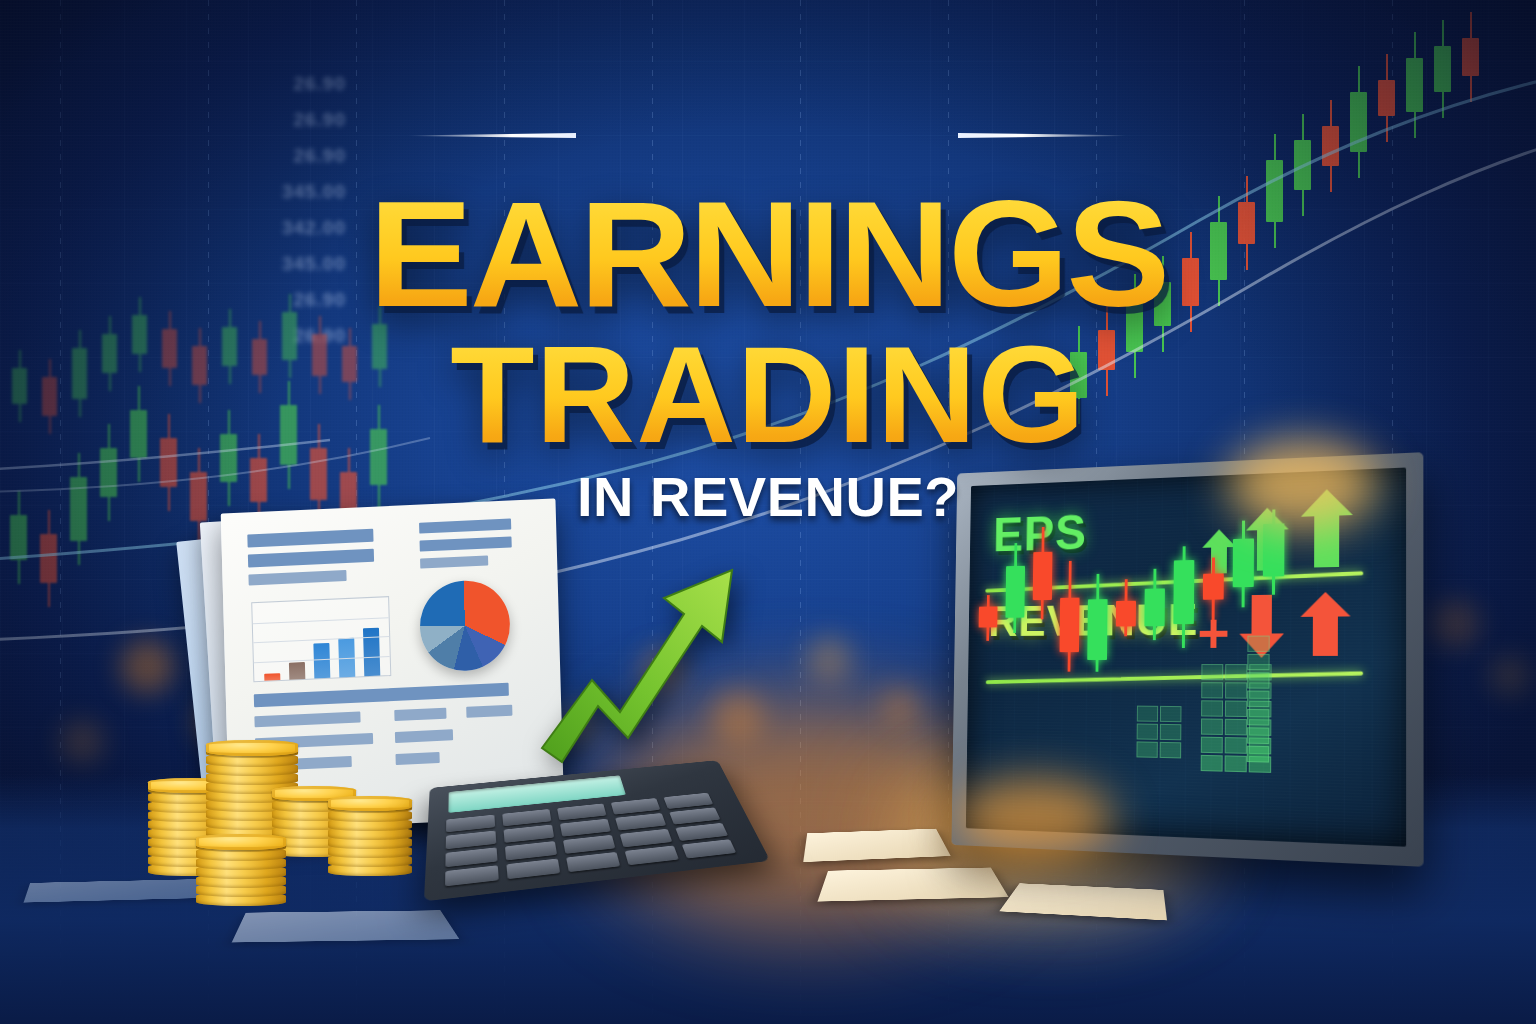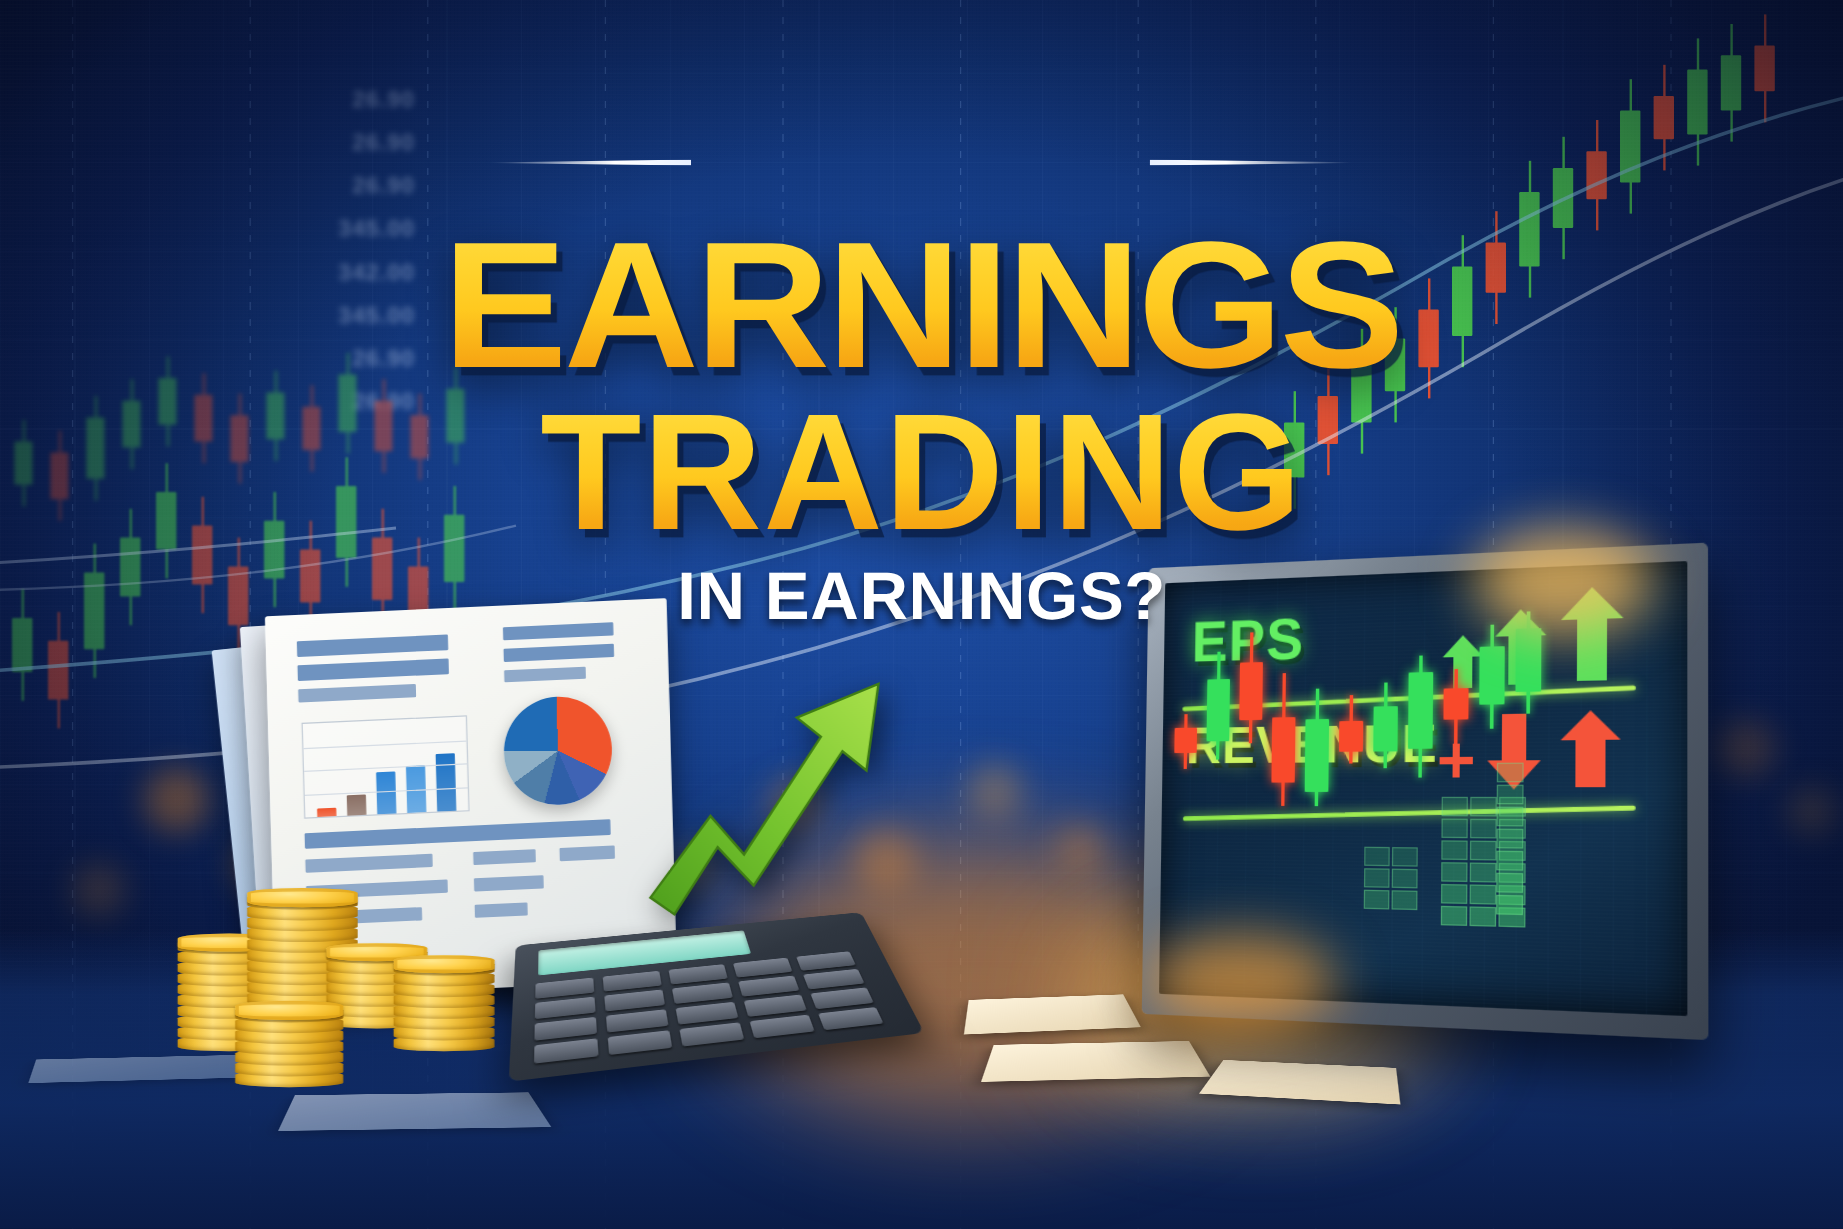--- a/index.html
+++ b/index.html
@@ -371,21 +371,21 @@
   <div class="paper" style="left:806px;top:812px;width:138px;height:64px;transform:perspective(420px) rotateX(64deg) rotate(-5deg);"></div>
   <div class="paper" style="left:824px;top:846px;width:176px;height:74px;transform:perspective(420px) rotateX(66deg) rotate(-3deg);"></div>
   <div class="paper" style="left:1008px;top:864px;width:156px;height:72px;transform:perspective(420px) rotateX(66deg) rotate(7deg);"></div>
   <div class="paper" style="left:240px;top:886px;width:210px;height:78px;opacity:.55;background:linear-gradient(160deg,#dfe8f3,#9fb6d2);transform:perspective(460px) rotateX(68deg) rotate(-2deg);"></div>
   <div class="paper" style="left:28px;top:862px;width:180px;height:56px;opacity:.45;background:linear-gradient(160deg,#c9d8ea,#8da8c8);transform:perspective(460px) rotateX(70deg) rotate(-4deg);"></div>
 
   <div class="kline l"></div>
   <div class="kline r"></div>
   <div class="bigline" id="t-earnings">EARNINGS</div>
   <div class="bigline" id="t-report">TRADING</div>
-  <div class="subline">IN EARNINGS?</div>
+  <div class="subline">IN REVENUE?</div>
 
   <div class="docwrap">
     <div class="sheet sheetback1"></div>
     <div class="sheet sheetback2"></div>
     <div class="sheet sheetmain">
 
       <div class="bar" style="left:26px;top:22px;width:126px;height:13px;"></div>
       <div class="bar" style="left:26px;top:42px;width:126px;height:13px;"></div>
       <div class="bar barl" style="left:26px;top:62px;width:98px;height:11px;"></div>
       <div class="bar" style="left:198px;top:18px;width:92px;height:11px;"></div>

